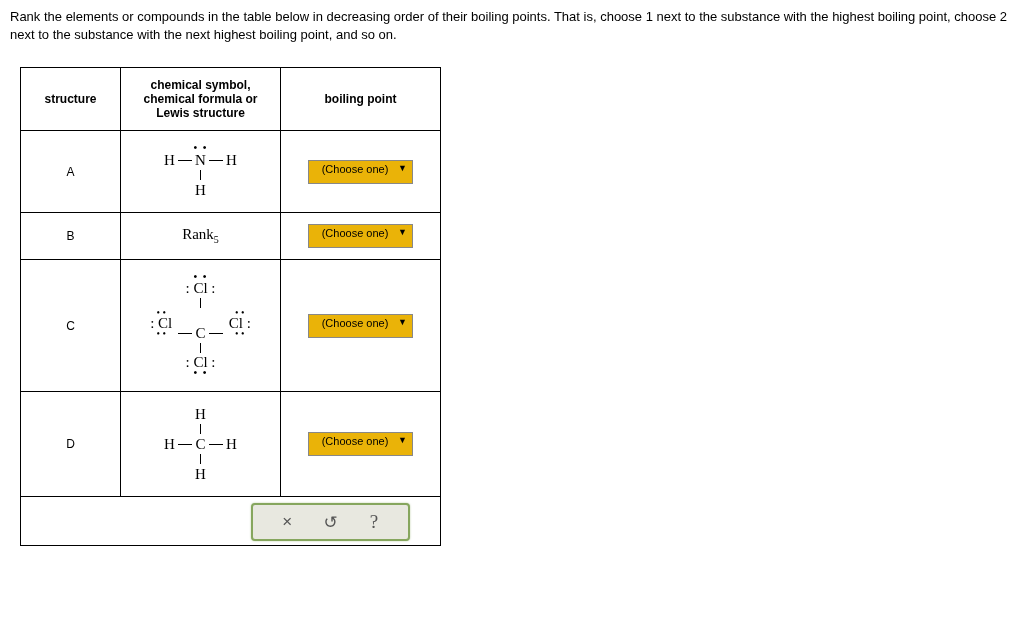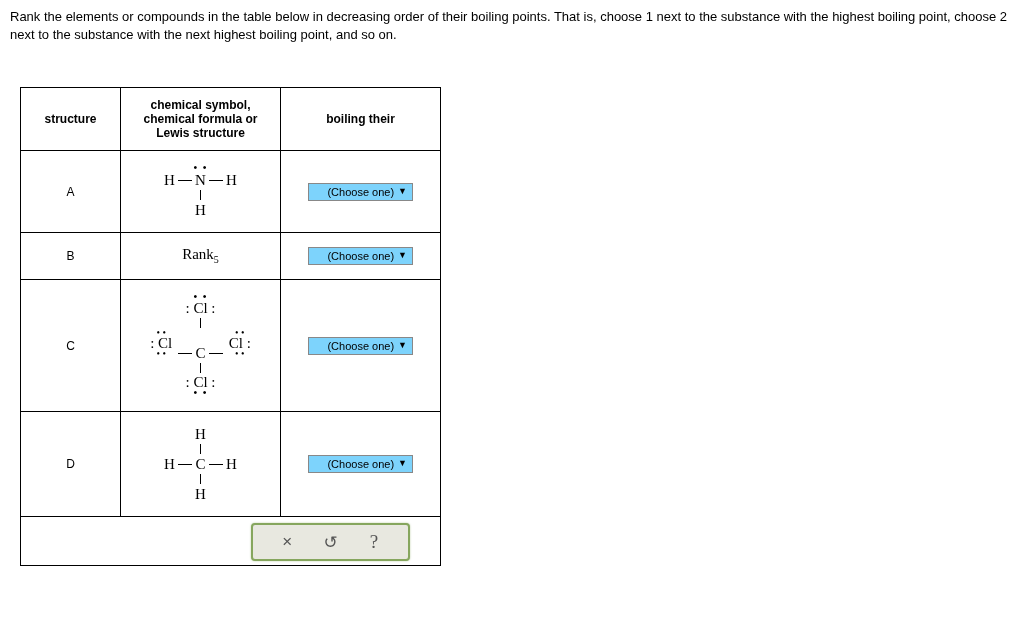--- a/index.html
+++ b/index.html
@@ -3,21 +3,21 @@
   <meta charset="utf-8">
   <style>
     * { box-sizing: border-box; margin: 0; padding: 0; }
     body {
       font-family: Arial, Helvetica, sans-serif;
       font-size: 13px;
       color: #000;
       background: #fff;
       padding: 8px 10px;
     }
-    .instructions { line-height: 1.35; margin-bottom: 44px; }
+    .instructions { line-height: 1.35; margin-bottom: 24px; }
     .tbl {
       border-collapse: collapse;
       margin-left: 10px;
     }
     .tbl th, .tbl td {
       border: 1px solid #000;
       text-align: center;
       vertical-align: middle;
       font-size: 12px;
     }
@@ -37,26 +37,26 @@
     }
     .lewis .bond { display:inline-block; width:14px; height:0; border-top:1.5px solid #000; vertical-align: middle; margin:0 2px; }
     .lewis .vrow { display:block; height:14px; position:relative; }
     .lewis .vbond { display:inline-block; width:0; height:10px; border-left:1.5px solid #000; }
     .lewis .dots-top { letter-spacing:1px; line-height:6px; font-size:12px; display:block; height:7px;}
     .lewis .atom { display:inline-block; min-width:13px; vertical-align:middle; }
     .lewis .sub { font-size:10px; vertical-align:sub; }
     .dd {
       display:inline-block;
       border:1px solid #888;
-      background:#7dd3fc;
-      padding:2px 5px 2px 7px;
+      background:#eab308;
+      padding:2px 5px 8px 7px;
       font-size:11px;
       font-family: Arial, sans-serif;
       min-width: 105px;
-      text-align:right;
+      text-align:center;
       cursor:pointer;
       color:#000;
     }
     .dd .tri { float:right; font-size:9px; margin-left:4px; }
     .toolbar-row td { padding: 6px 0 4px 0; border:1px solid #000; border-top:none;}
     .toolbar {
       display:inline-block;
       border:2px solid #86a65e;
       background:#e8e8e0;
       border-radius:4px;
@@ -77,21 +77,21 @@
 </head>
 <body>
 
 <p class="instructions">Rank the elements or compounds in the table below in decreasing order of their boiling points. That is, choose 1 next to the substance with the highest boiling point, choose 2 next to the substance with the next highest boiling point, and so on.</p>
 
 <table class="tbl">
   <thead>
     <tr>
       <th class="col-sub">structure</th>
       <th class="col-formula">chemical symbol, chemical formula or Lewis structure</th>
-      <th class="col-bp">boiling their</th>
+      <th class="col-bp">boiling point</th>
     </tr>
   </thead>
   <tbody>
 
     <tr>
       <td>A</td>
       <td>
         <div class="lewis">
           <span class="dots-top">• •</span>
           <span class="atom">H</span><span class="bond"></span><span class="atom">N</span><span class="bond"></span><span class="atom">H</span>

